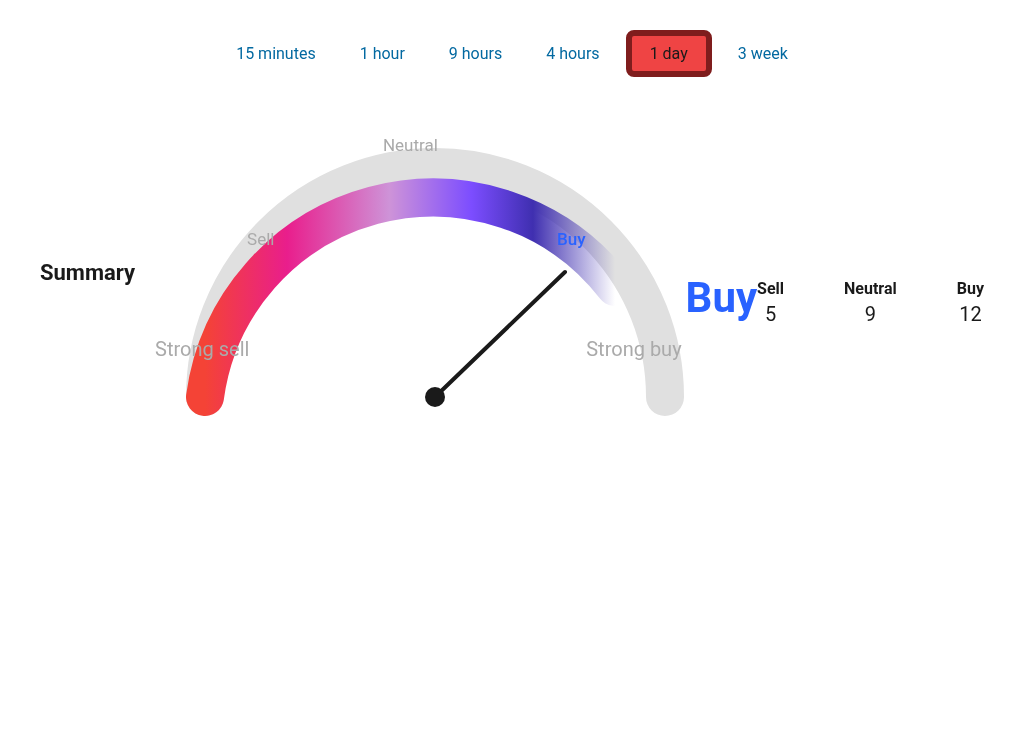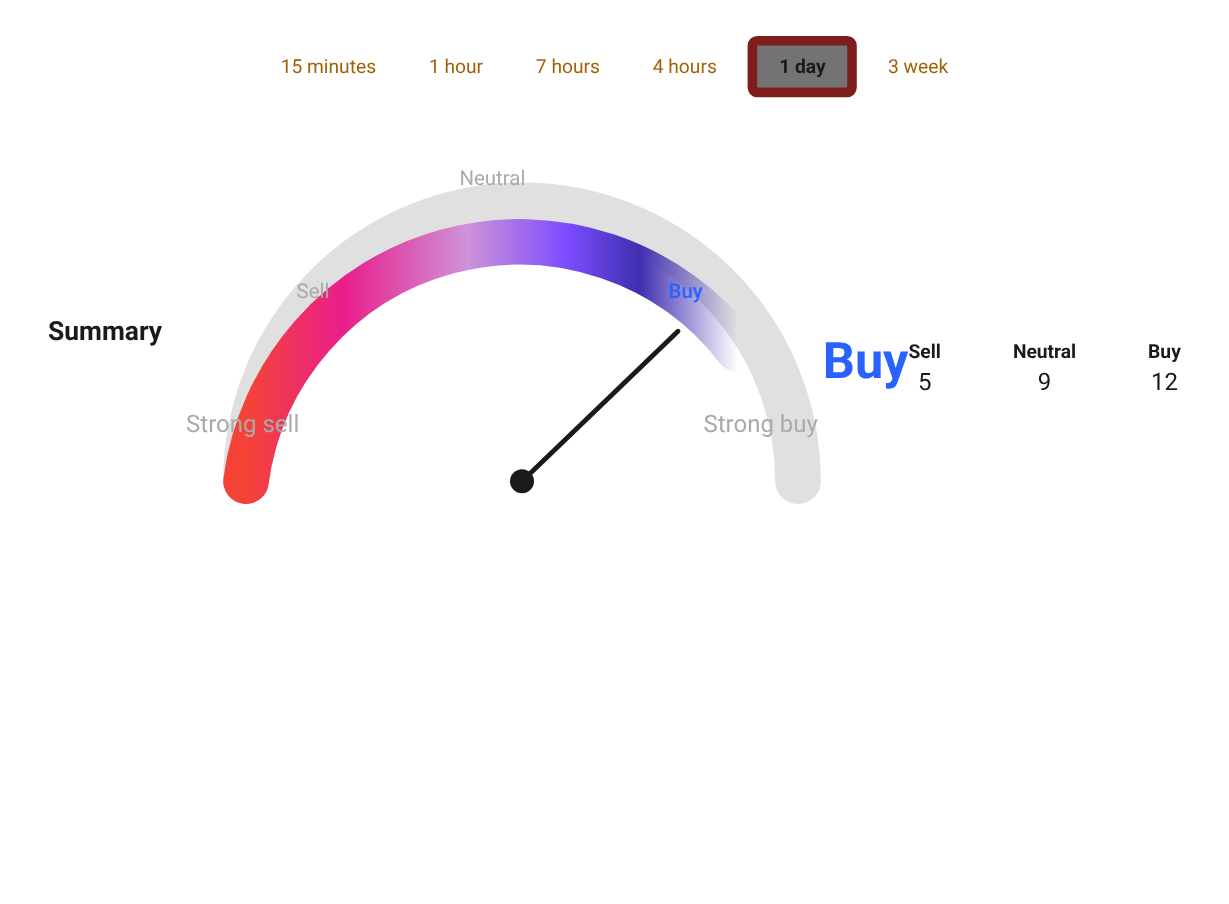--- a/index.html
+++ b/index.html
@@ -26,31 +26,31 @@
       align-items: center;
       gap: 8px;
       padding: 10px 0 30px 0;
     }
 
     .time-btn {
       padding: 8px 18px;
       border: none;
       background: transparent;
       font-size: 16px;
-      color: #a16207;
+      color: #0369a1;
       cursor: pointer;
       border-radius: 8px;
       font-family: inherit;
     }
 
     .time-btn.active {
-      border: 8px solid #7f1d1d;
-      color: #1a1a1a;
-      font-weight: 700;
-      background: #737373;
+      border: 6px solid #7f1d1d;
+      color: #1a1a1a;
+      font-weight: 400;
+      background: #ef4444;
     }
 
     
     .summary-section {
       display: flex;
       flex-direction: row;
       align-items: center;
       margin-top: 10px;
     }
 
@@ -154,21 +154,21 @@
     }
   </style>
 </head>
 <body>
 
 <div class="container">
 
   <div class="time-selector">
   <button class="time-btn">15 minutes</button>
       <button class="time-btn">1 hour</button>
-      <button class="time-btn">7 hours</button>
+      <button class="time-btn">9 hours</button>
       <button class="time-btn">4 hours</button>
       <button class="time-btn active">1 day</button>
       <button class="time-btn">3 week</button>
     </div>
 
   <div class="summary-section">
     <div class="summary-title">Summary</div>
 
     <div class="gauge-wrapper">
 

